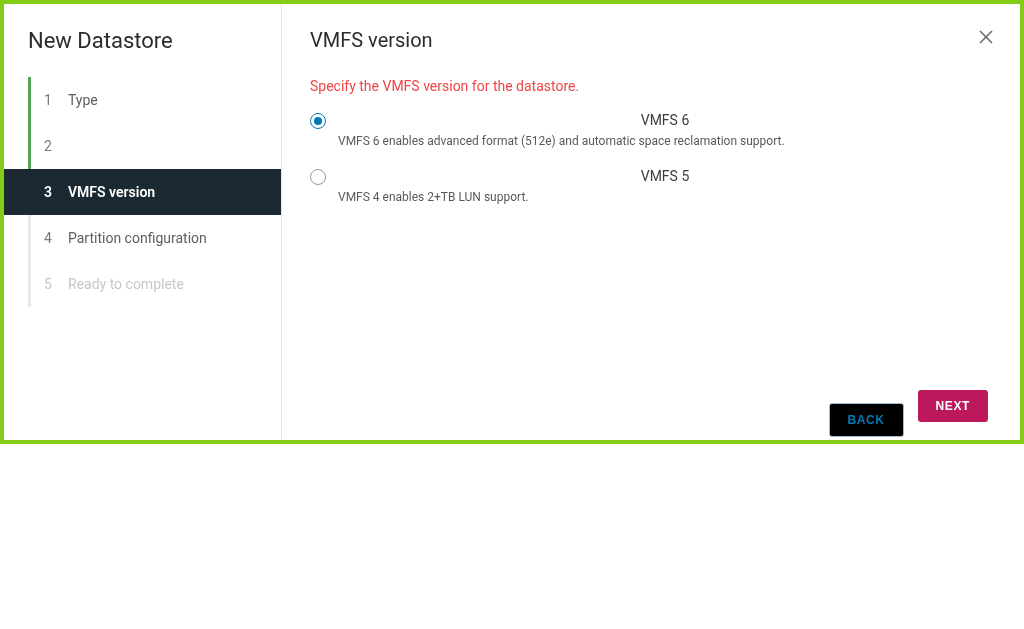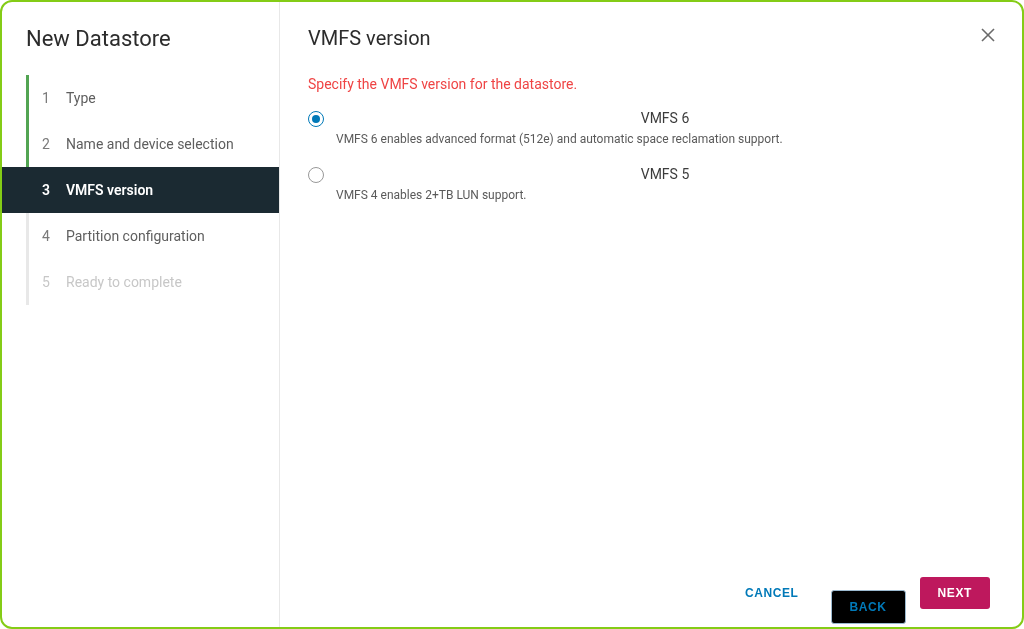--- a/index.html
+++ b/index.html
@@ -7,23 +7,23 @@
       margin: 0;
       padding: 0;
     }
     body {
       font-family: -apple-system, BlinkMacSystemFont, "Segoe UI", Roboto, "Helvetica Neue", Arial, sans-serif;
       background: #fff;
       color: #3c3c3c;
     }
     .dialog {
       width: 1024px;
-      height: 629px;
-      border: 2px solid #84cc16;
-      border-radius: 12px;
+      height: 444px;
+      border: 4px solid #84cc16;
+      border-radius: 0;
       display: flex;
       flex-direction: column;
       position: relative;
       overflow: hidden;
     }
     .dialog-body {
       display: flex;
       flex: 1;
       min-height: 0;
     }
@@ -219,21 +219,20 @@
         <div class="progress-rail" style="height:230px"></div>
         <div class="progress-fill" style="height:138px"></div>
 
         <ul class="steps">
           <li class="step">
             <span class="step-num">1</span>
             <span class="step-label">Type</span>
           </li>
           <li class="step">
             <span class="step-num">2</span>
-            <span class="step-label">Name and device selection</span>
           </li>
           <li class="step active">
             <span class="step-num">3</span>
             <span class="step-label">VMFS version</span>
           </li>
           <li class="step">
             <span class="step-num">4</span>
             <span class="step-label">Partition configuration</span>
           </li>
           <li class="step disabled">
@@ -268,20 +267,19 @@
 
       <div class="option">
         <div class="radio"></div>
         <div class="option-body">
           <div class="option-label">VMFS 5</div>
           <div class="option-desc">VMFS 4 enables 2+TB LUN support.</div>
         </div>
       </div>
 
       <div class="footer">
-        <button class="btn btn-flat">CANCEL</button>
         <button class="btn btn-outline">BACK</button>
         <button class="btn btn-primary">NEXT</button>
       </div>
     </main>
 
   </div>
 </div>
 
 </body></html>

